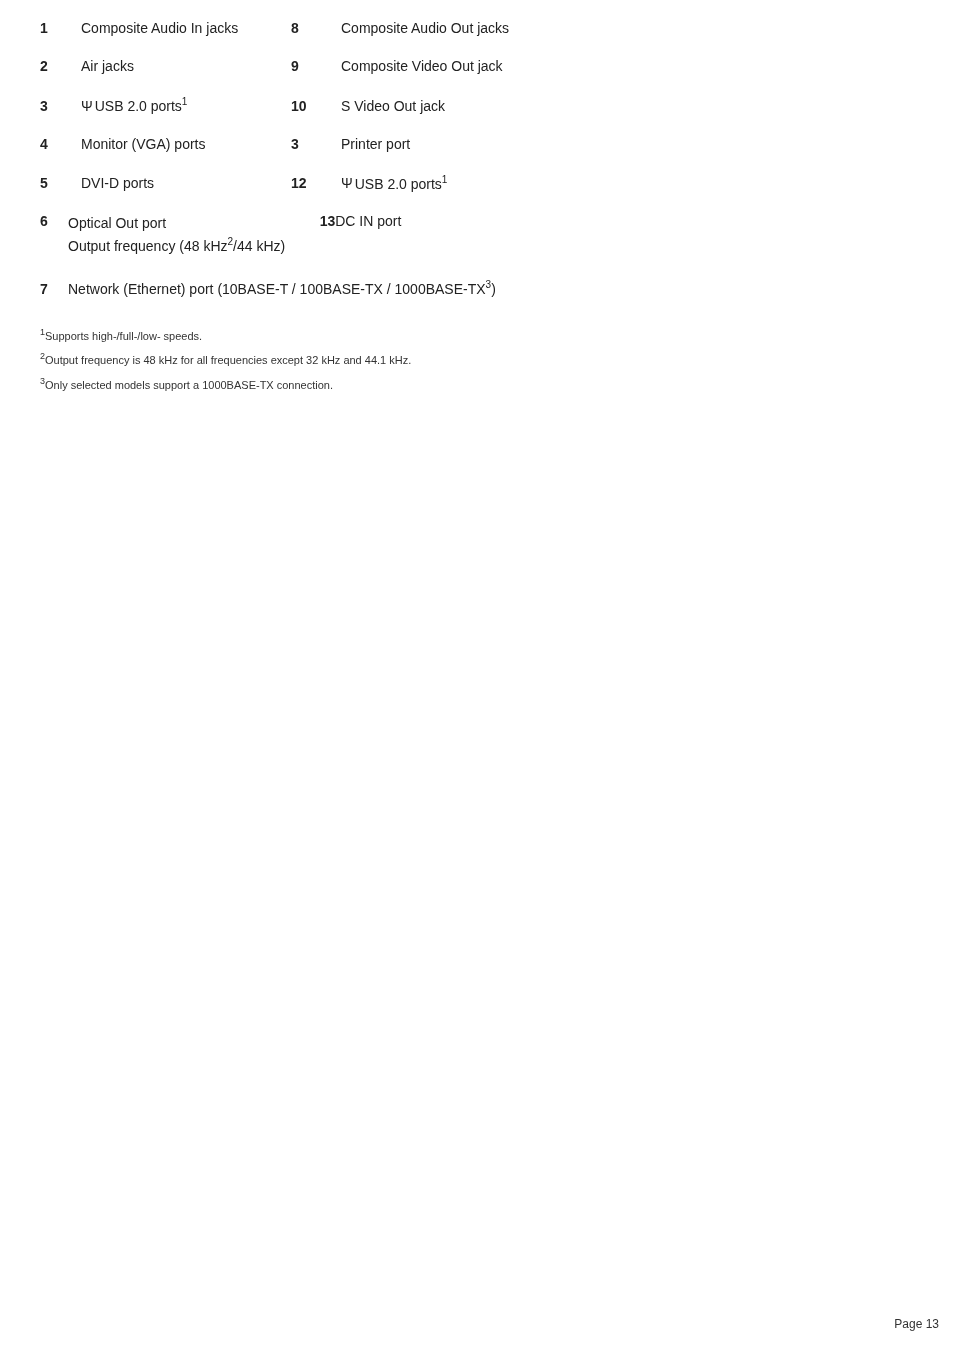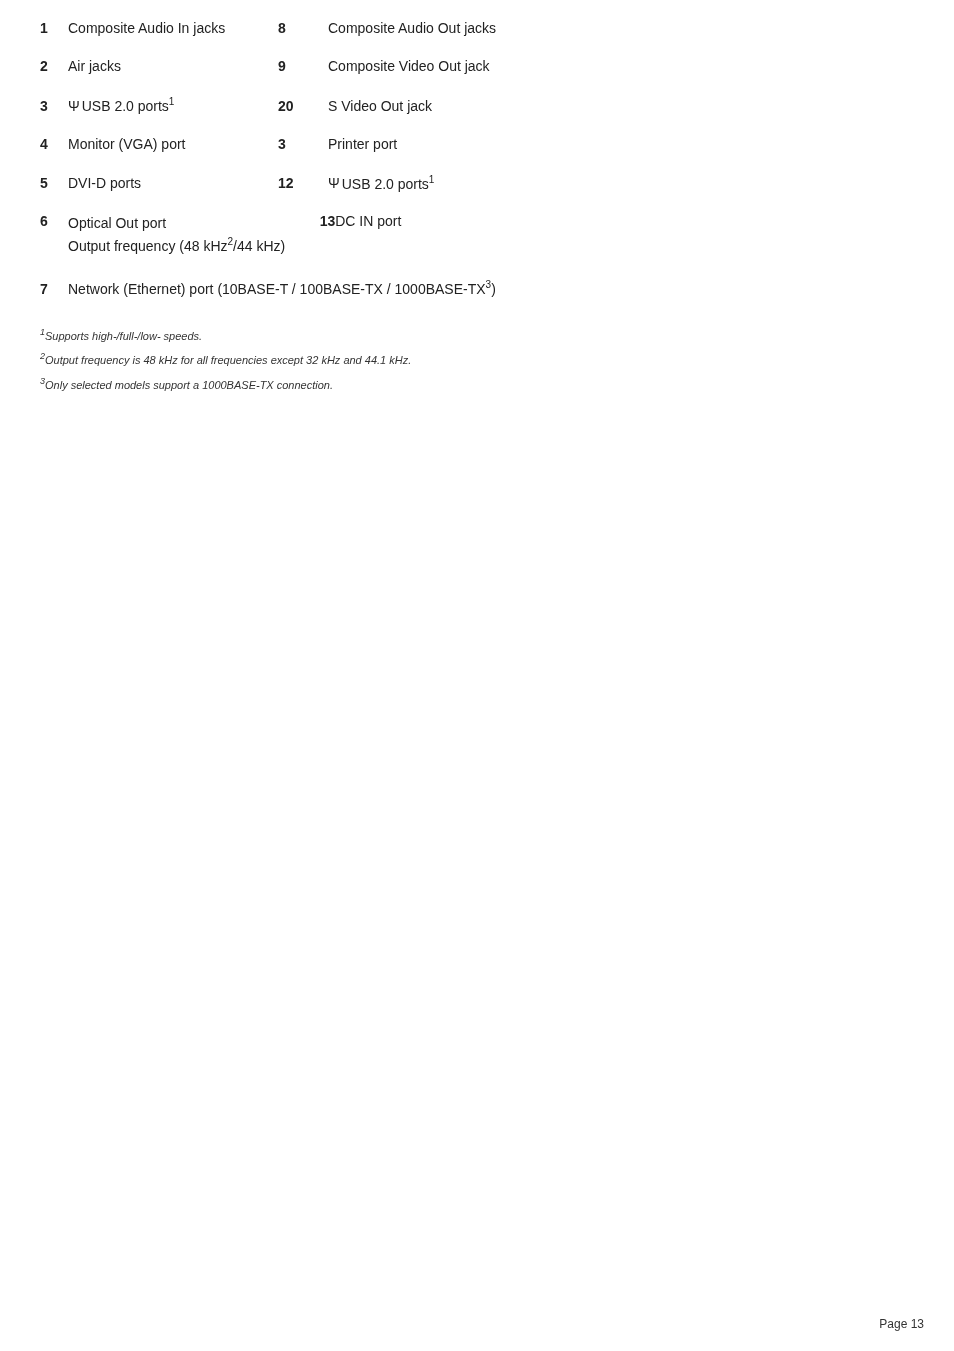--- a/index.html
+++ b/index.html
@@ -23,20 +23,21 @@
       margin-bottom: 22px;
     }
     .num {
       font-weight: bold;
       min-width: 28px;
       font-size: 14px;
     }
     .label {
       min-width: 210px;
       font-size: 14px;
+      margin-left: 13px;
     }
     .col-num {
       font-weight: bold;
       min-width: 50px;
       font-size: 14px;
     }
     .col-label {
       font-size: 14px;
     }
     .usb-icon {
@@ -62,35 +63,34 @@
       font-size: 14px;
       line-height: 1.5;
     }
     .row-7 {
       display: flex;
       align-items: baseline;
       margin-bottom: 30px;
     }
     .footnotes {
       margin-top: 20px;
-      font-style: italic;
     }
     .footnote-line {
       font-size: 11px;
       color: #333;
       margin-bottom: 10px;
     }
     .footnote-num {
       font-size: 9px;
       vertical-align: super;
     }
     .page-num {
       position: absolute;
       bottom: 20px;
-      right: 30px;
+      right: 15px;
       font-size: 12px;
       color: #333;
       text-align: right;
     }
   </style>
 </head>
 <body>
 
 <div id="rows-container">
     <div class="row">
@@ -101,26 +101,26 @@
     </div>
     <div class="row">
       <span class="num">2</span>
       <span class="label">Air jacks</span>
       <span class="col-num">9</span>
       <span class="col-label">Composite Video Out jack</span>
     </div>
     <div class="row">
       <span class="num">3</span>
       <span class="label"><span class="usb-icon">Ψ</span>USB 2.0 ports<sup class="footnote-ref">1</sup></span>
-      <span class="col-num">20</span>
+      <span class="col-num">10</span>
       <span class="col-label">S Video Out jack</span>
     </div>
     <div class="row">
       <span class="num">4</span>
-      <span class="label">Monitor (VGA) port</span>
+      <span class="label">Monitor (VGA) ports</span>
       <span class="col-num">3</span>
       <span class="col-label">Printer port</span>
     </div>
     <div class="row">
       <span class="num">5</span>
       <span class="label">DVI-D ports</span>
       <span class="col-num">12</span>
       <span class="col-label"><span class="usb-icon">Ψ</span>USB 2.0 ports<sup class="footnote-ref">1</sup></span>
     </div>
   </div>

